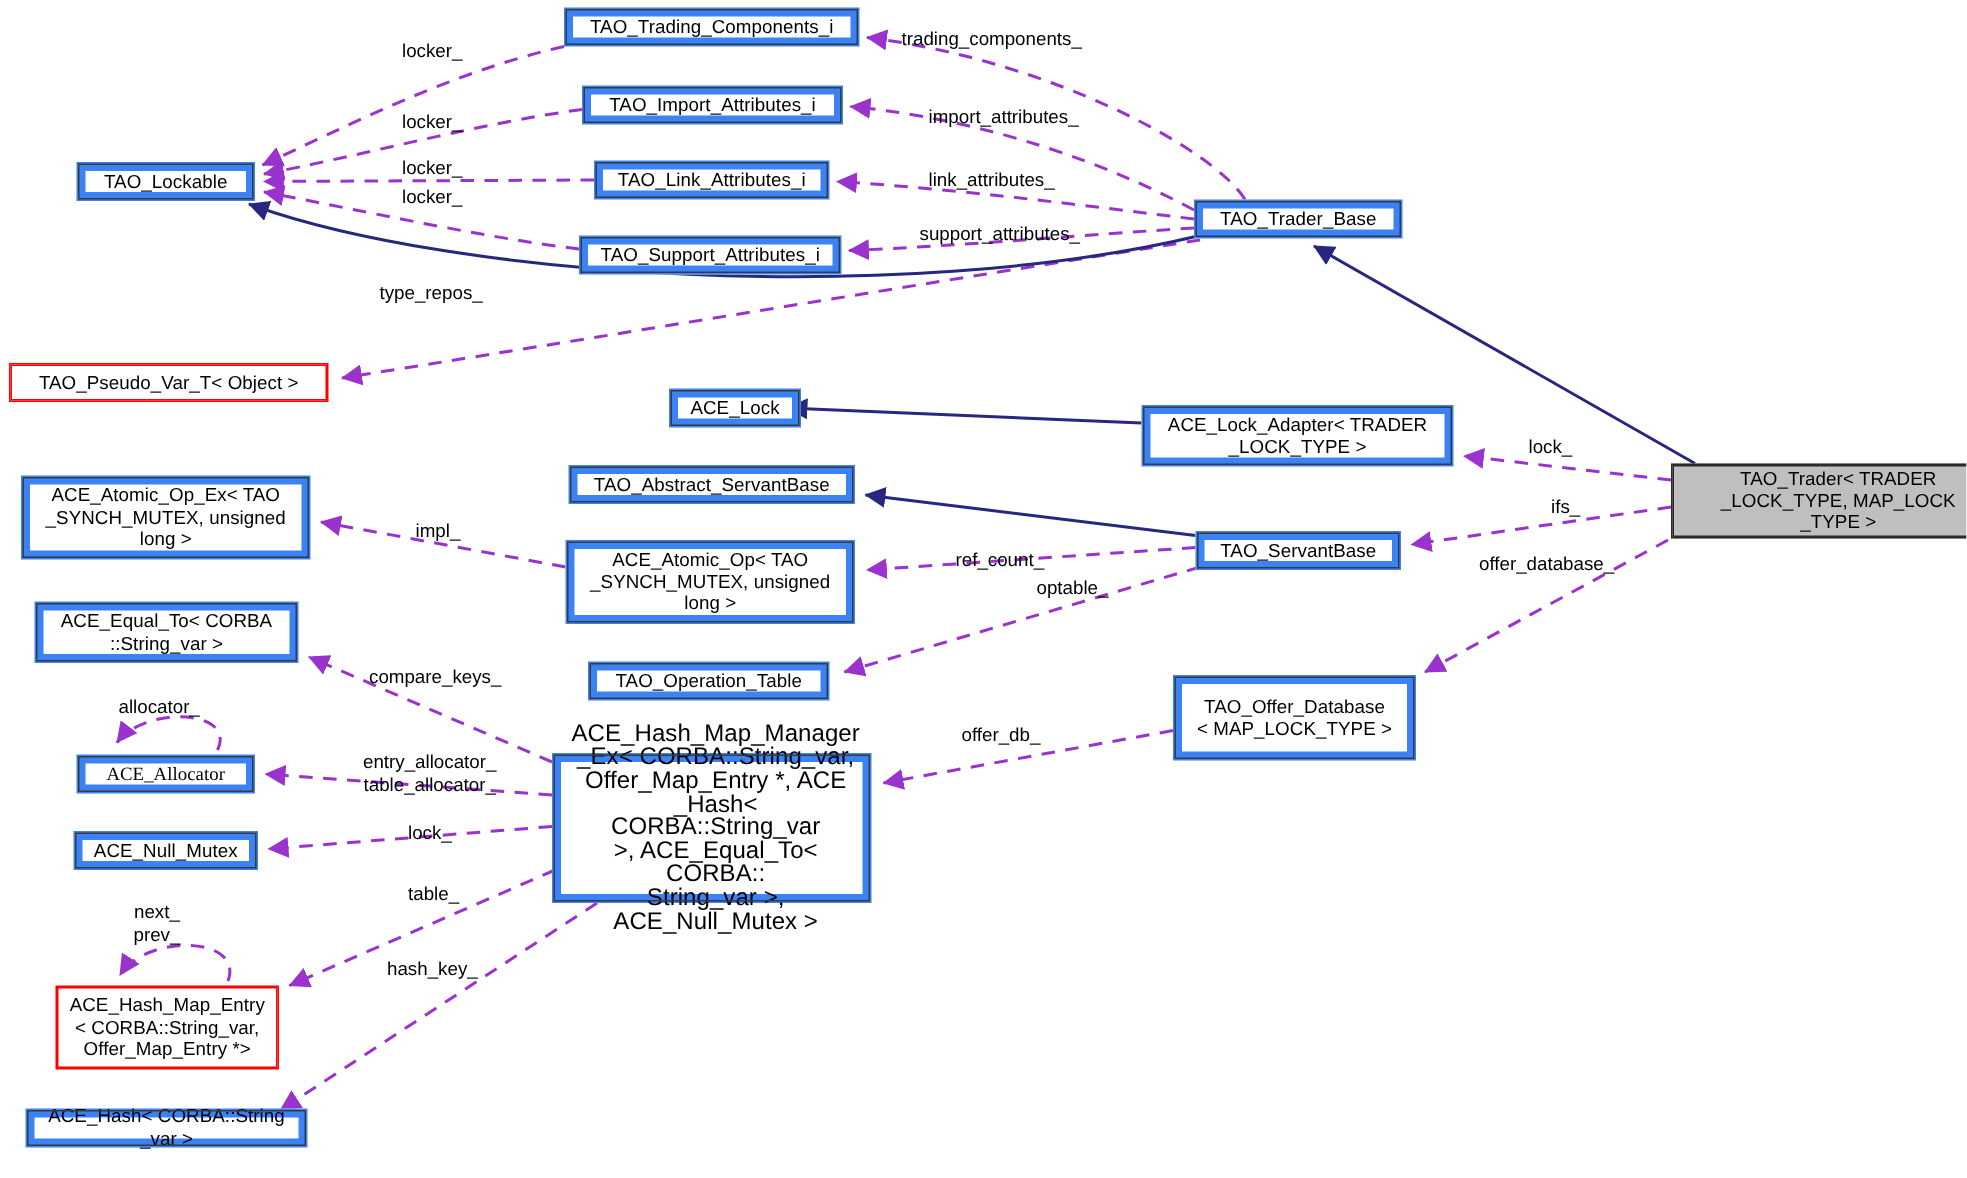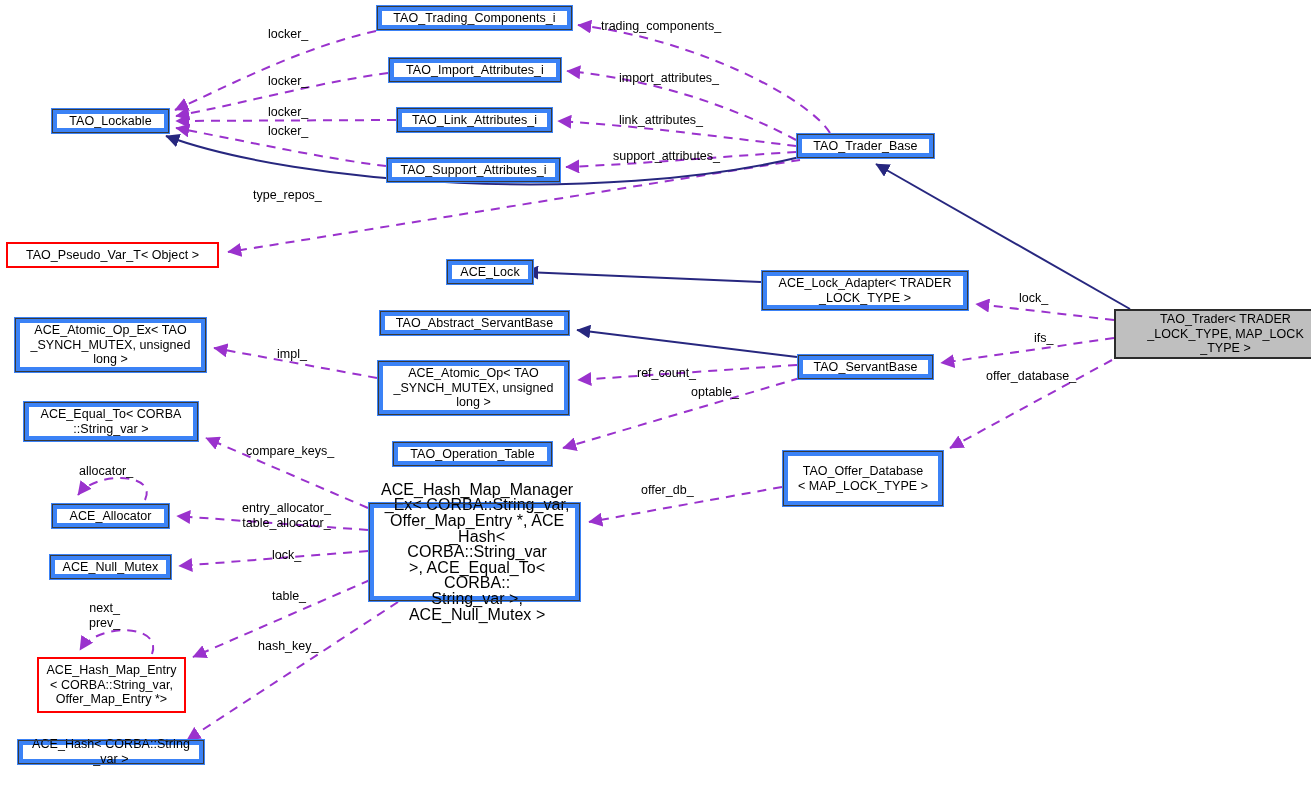--- a/index.html
+++ b/index.html
@@ -170,21 +170,21 @@
   <div class="node" style="left:797px;top:354px;width:137px;height:26px;">TAO_ServantBase</div>
 
   <div class="node" style="left:23px;top:401px;width:176px;height:41px;">ACE_Equal_To&lt; CORBA
 ::String_var &gt;</div>
 
   <div class="node" style="left:392px;top:441px;width:161px;height:26px;">TAO_Operation_Table</div>
 
   <div class="node" style="left:782px;top:450px;width:162px;height:57px;">TAO_Offer_Database
 &lt; MAP_LOCK_TYPE &gt;</div>
 
-  <div class="node" style="left:51px;top:503px;width:119px;height:26px;">ACE_Allocator</div>
+  <div class="node" style="left:51px;top:503px;width:119px;height:26px;font-family:Liberation Serif, serif;">ACE_Allocator</div>
 
   <div class="node" style="left:368px;top:502px;width:213px;height:100px;font-size:16px;line-height:15.6px;text-align:center;justify-content:flex-start;padding-left:7px;">ACE_Hash_Map_Manager
 _Ex&lt; CORBA::String_var,
  Offer_Map_Entry *, ACE
 _Hash&lt; CORBA::String_var
  &gt;, ACE_Equal_To&lt; CORBA::
 String_var &gt;, ACE_Null_Mutex &gt;</div>
 
   <div class="node" style="left:49px;top:554px;width:123px;height:26px;">ACE_Null_Mutex</div>
 

